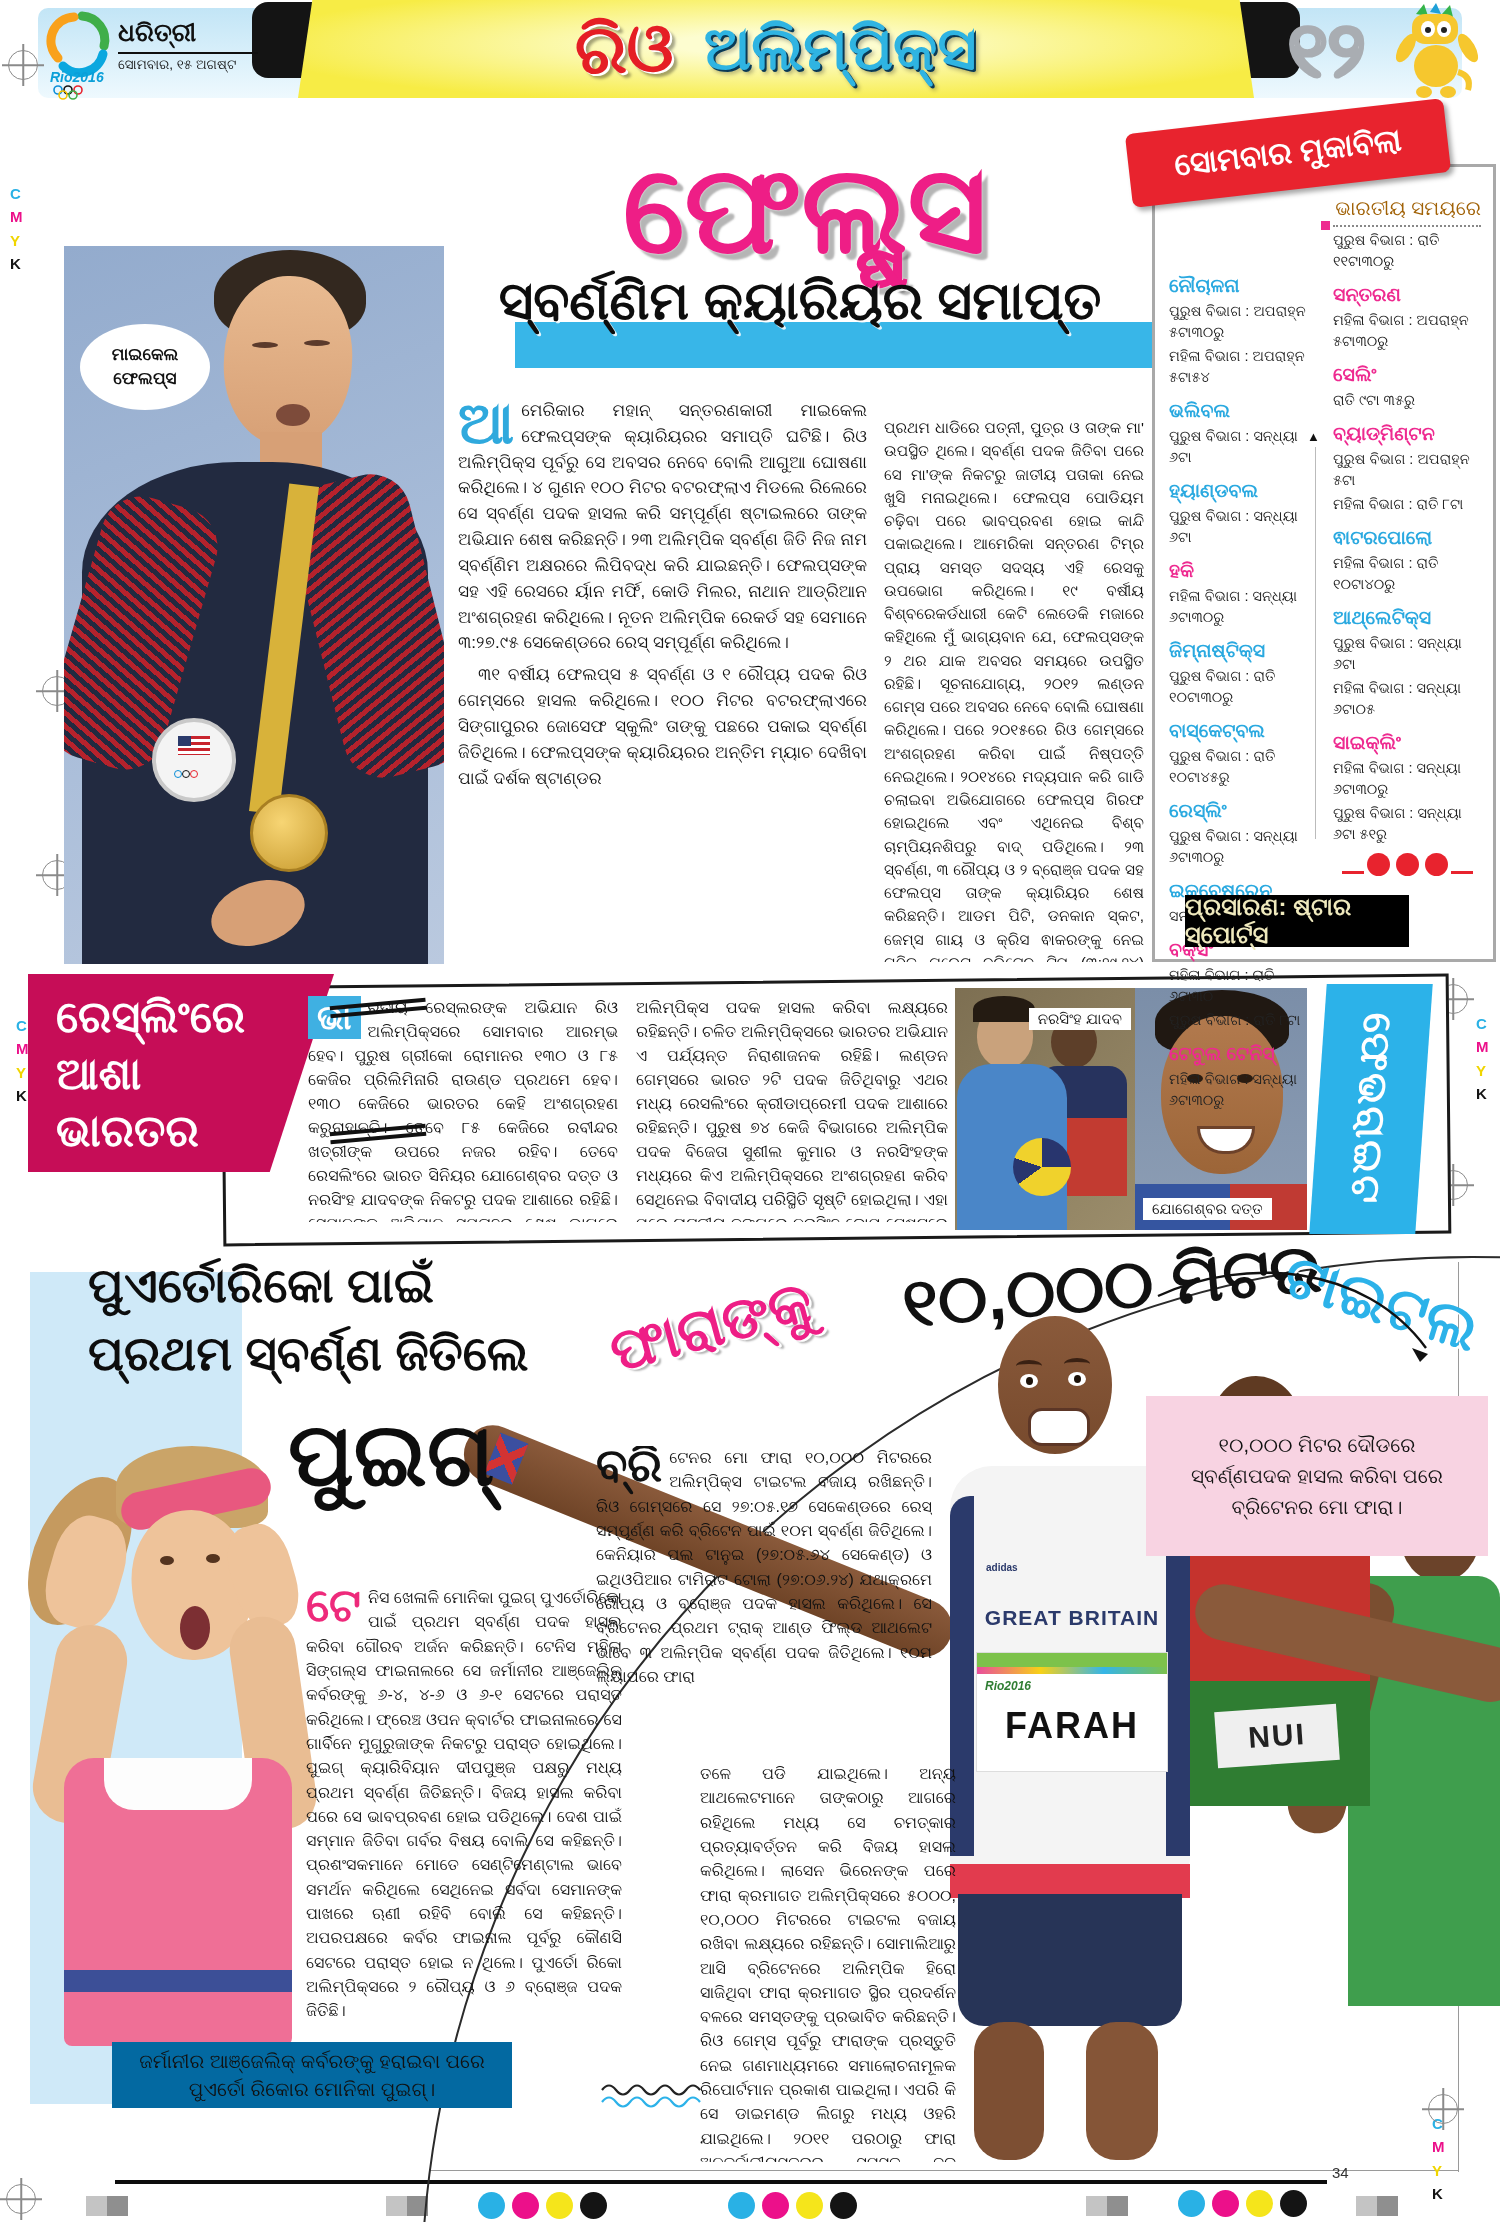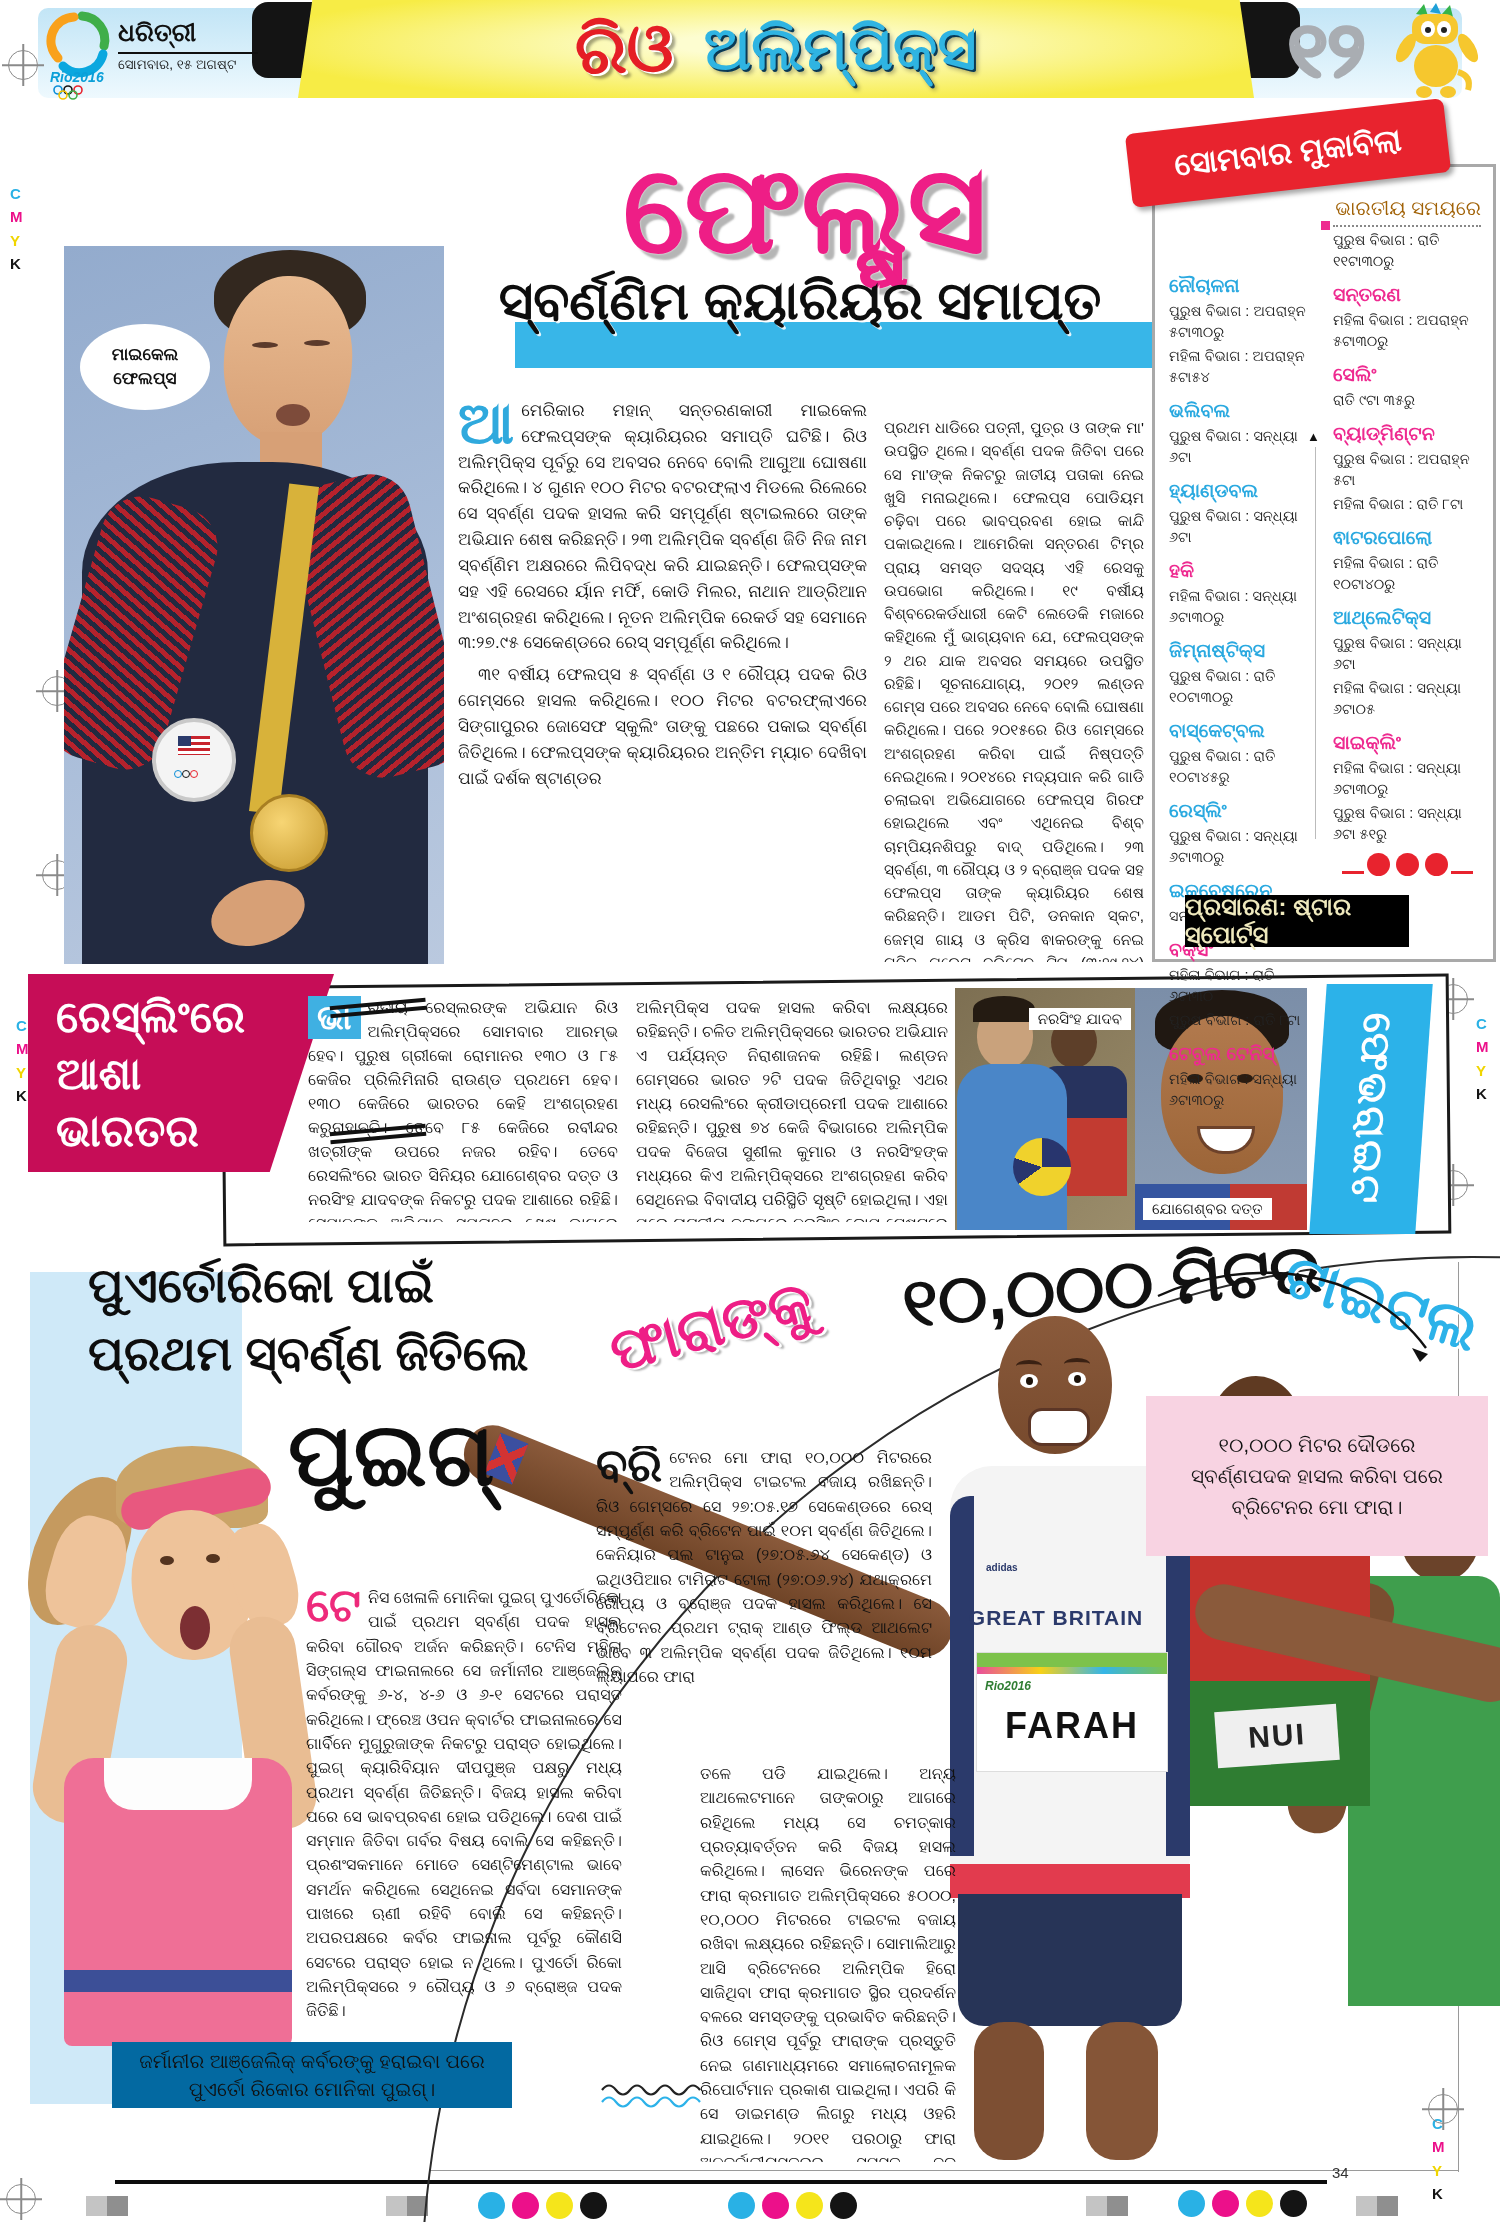--- a/index.html
+++ b/index.html
@@ -318,21 +318,21 @@
         </div>
       <div class="shape" style="left:70px;top:56px;width:18px;height:14px;background:#fff;border-radius:50%;">
           <div class="shape" style="left:6px;top:3px;width:7px;height:8px;background:#1c120a;border-radius:50%;"></div>
         </div>
       <div class="shape" style="left:30px;top:92px;width:56px;height:32px;background:#fff;border:3px solid #5c3626;border-radius:14px;"></div>
     </div>
     <div class="shape" style="left:70px;top:186px;width:240px;height:402px;background:#f4f4f4;border-radius:42px 42px 8px 8px;">
       <div class="shape" style="left:0;top:30px;width:24px;height:360px;background:#2b3a6b;border-radius:20px 0 0 0;"></div>
       <div class="shape" style="left:216px;top:30px;width:24px;height:360px;background:#2b3a6b;border-radius:0 20px 0 0;"></div>
       <div class="shape" style="left:36px;top:96px;width:60px;font-size:10px;color:#2b3a6b;font-weight:bold;">adidas</div>
-      <div class="shape" style="left:16px;top:140px;width:180px;text-align:center;font-size:21px;font-weight:bold;color:#2b3a6b;letter-spacing:1px;">GREAT BRITAIN</div>
+      <div class="shape" style="left:32px;top:140px;width:180px;text-align:center;font-size:21px;font-weight:bold;color:#2b3a6b;letter-spacing:1px;">GREAT BRITAIN</div>
       <div class="shape" style="left:26px;top:186px;width:190px;height:118px;background:#fff;border:1px solid #ddd;">
         <div class="shape" style="left:0;top:0;width:190px;height:14px;background:#7dc24b;"></div>
         <div class="shape" style="left:0;top:14px;width:190px;height:7px;background:linear-gradient(90deg,#e94e9c,#f7d117,#35b5e8,#7dc24b);"></div>
         <div class="shape" style="left:8px;top:26px;font-size:12px;color:#2f7d32;font-style:italic;font-weight:bold;">Rio2016</div>
         <div class="shape" style="left:0;top:52px;width:190px;text-align:center;font-size:36px;font-weight:800;letter-spacing:2px;color:#111;">FARAH</div>
       </div>
     </div>
     <div class="shape" style="left:70px;top:584px;width:240px;height:34px;background:#e23b4e;"></div>
     <div class="shape" style="left:78px;top:614px;width:224px;height:132px;background:#273457;border-radius:0 0 26px 26px;"></div>
     <div class="shape" style="left:94px;top:742px;width:70px;height:138px;background:#7d4f33;border-radius:30px;"></div>

